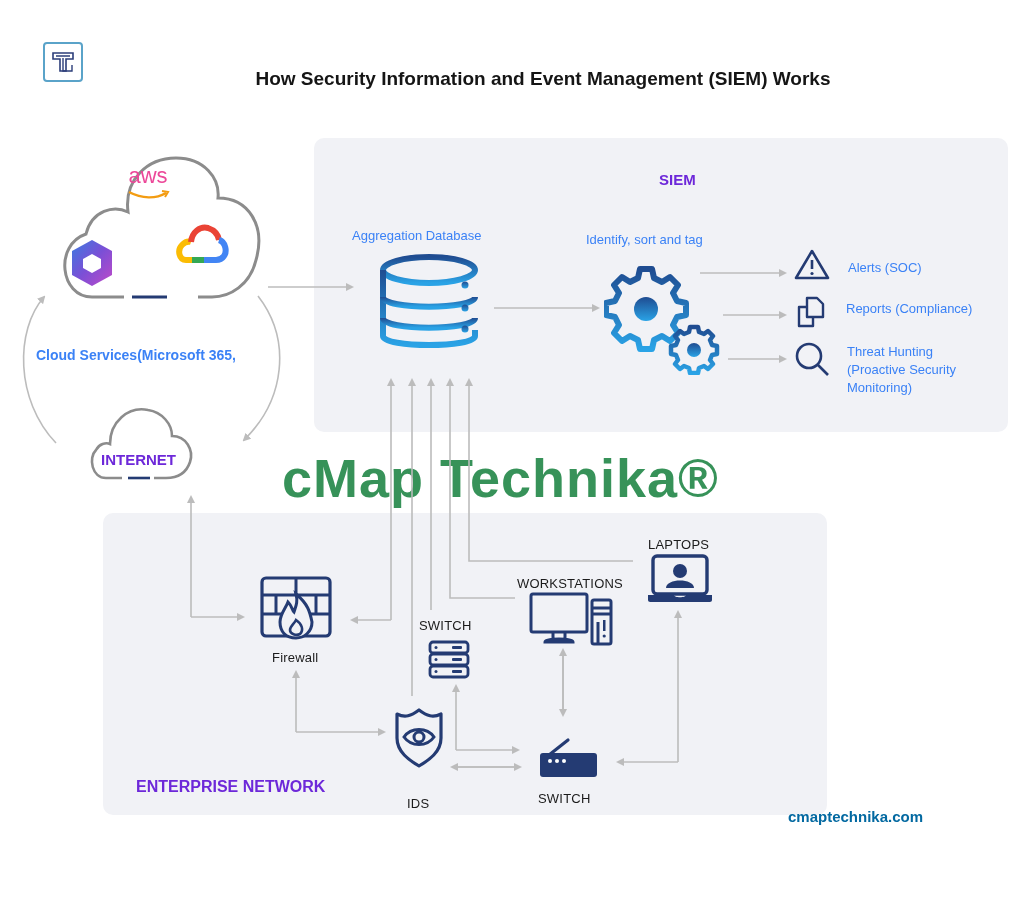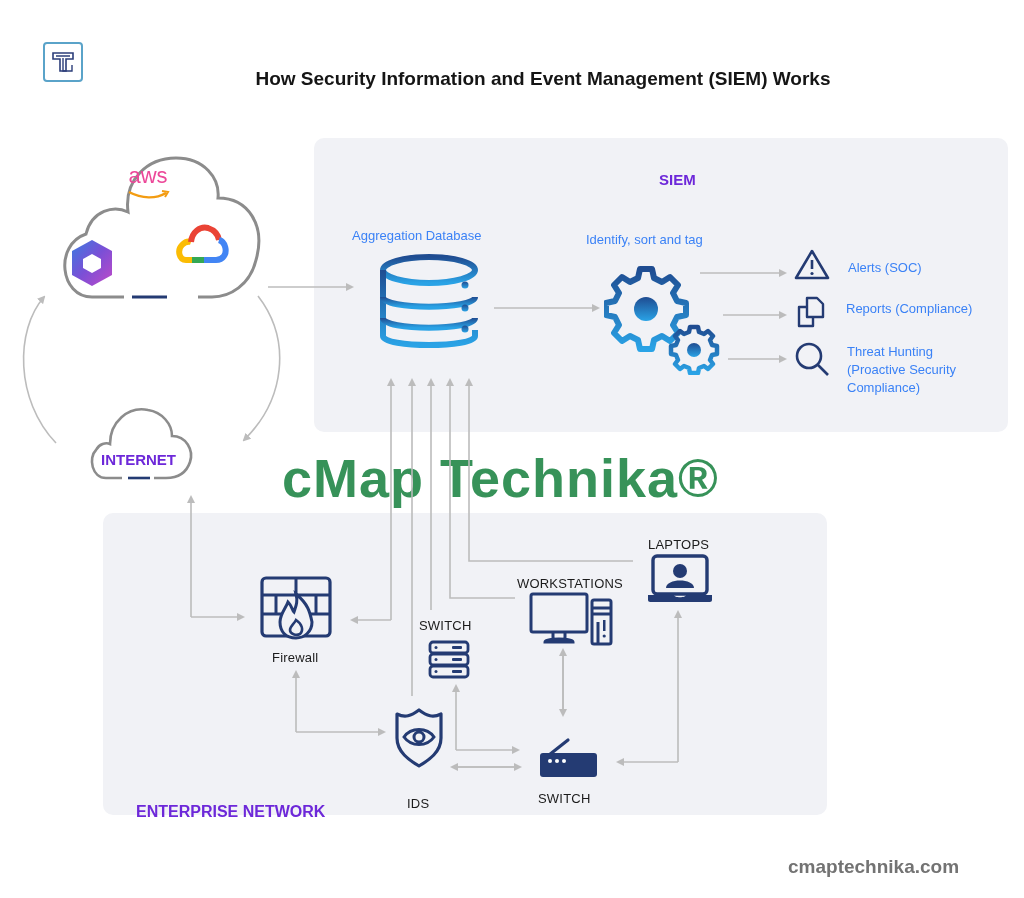--- a/index.html
+++ b/index.html
@@ -4,21 +4,21 @@
   <style>
     html, body { margin: 0; padding: 0; background: #ffffff; }
     body { width: 1024px; height: 898px; position: relative; overflow: hidden; font-family: "Liberation Sans", sans-serif; color: #1a1a1a; }
     .abs { position: absolute; }
     .panel { position: absolute; background: #f1f2f6; border-radius: 10px; }
     .title { left: 0; width: 1086px; top: 68px; text-align: center; font-size: 19px; font-weight: bold; color: #151515; }
     .lbl { position: absolute; font-size: 13px; color: #3b82f6; white-space: nowrap; }
     .cap { position: absolute; font-size: 13px; color: #1b1b1b; letter-spacing: 0.2px; white-space: nowrap; }
     .navy { color: #6d28d9; }
     .watermark { position: absolute; left: 282px; top: 447px; font-size: 54px; font-weight: bold; color: #15803d; opacity: 0.85; letter-spacing: 1px; white-space: nowrap; }
-    .url { position: absolute; left: 788px; top: 856px; font-size: 19px; font-weight: bold; color: #737373; }
+    .url { position: absolute; left: 788px; top: 808px; font-size: 15px; font-weight: bold; color: #0369a1; }
     svg.overlay { position: absolute; left: 0; top: 0; }
     .logo { position: absolute; left: 43px; top: 42px; width: 40px; height: 40px; border: 2px solid #5aa3c9; border-radius: 4px; box-sizing: border-box; background: #fff; }
   </style>
 </head>
 <body>
 
 <div class="panel" style="left:314px; top:138px; width:694px; height:294px;"></div>
 <div class="panel" style="left:103px; top:513px; width:724px; height:302px;"></div>
 
 <div class="watermark">cMap Technika®</div>
@@ -104,20 +104,21 @@
 </svg>
 
 <svg class="abs" style="left:176px; top:222px;" width="54" height="42" viewBox="0 0 54 42">
   <path d="M16 38 H10 C 3 38, 1 28, 6 23 C 9 20, 12 19, 15 20" fill="none" stroke="#fbbc04" stroke-width="6"></path>
   <path d="M15 20 C 16 10, 24 4, 32 6 C 38 8, 42 12, 43 18" fill="none" stroke="#ea4335" stroke-width="6"></path>
   <path d="M43 18 C 50 20, 51 30, 48 34 C 46 37, 43 38, 40 38 H 28" fill="none" stroke="#4285f4" stroke-width="6"></path>
   <path d="M16 38 H 28" fill="none" stroke="#34a853" stroke-width="6"></path>
 </svg>
 
 <div class="lbl" style="left:36px; top:345px; font-weight:bold; font-size:14px; line-height:20px;">
+  <div>Cloud Services(Microsoft  365,</div>
 </div>
 
 <svg class="abs" style="left:86px; top:398px;" width="110" height="86" viewBox="0 0 110 86">
   <path d="M36 80 H 20 C 6 80, 2 60, 10 52 C 13 46, 20 44, 24 46 C 24 24, 42 8, 62 12 C 76 14, 86 26, 86 38 C 100 38, 108 52, 104 64 C 100 76, 90 80, 80 80 H 68" fill="none" stroke="#8c8c8c" stroke-width="2.6"></path>
   <line x1="42" y1="80" x2="64" y2="80" stroke="#243b73" stroke-width="2.6"></line>
 </svg>
 <div class="lbl navy" style="left:101px; top:451px; font-weight:bold; font-size:15px;">INTERNET</div>
 
 <div class="lbl navy" style="left:659px; top:171px; font-weight:bold; font-size:15px;">SIEM</div>
 <div class="lbl" style="left:352px; top:228px;">Aggregation Database</div>
@@ -173,24 +174,24 @@
 </svg>
 <div class="lbl" style="left:846px; top:301px;">Reports (Compliance)</div>
 
 <svg class="abs" style="left:794px; top:341px;" width="38" height="38" viewBox="0 0 38 38">
   <circle cx="15" cy="15" r="12" fill="none" stroke="#243b73" stroke-width="2.6"></circle>
   <line x1="24" y1="24" x2="34" y2="34" stroke="#243b73" stroke-width="2.6"></line>
 </svg>
 <div class="lbl" style="left:847px; top:343px; line-height:18px;">
   <div>Threat Hunting</div>
   <div>(Proactive Security</div>
-  <div>Compliance)</div>
-</div>
-
-<div class="lbl navy" style="left:136px; top:778px; font-weight:bold; font-size:16px;margin-top:25px;">ENTERPRISE NETWORK</div>
+  <div>Monitoring)</div>
+</div>
+
+<div class="lbl navy" style="left:136px; top:778px; font-weight:bold; font-size:16px;">ENTERPRISE NETWORK</div>
 
 <svg class="abs" style="left:260px; top:576px;" width="72" height="64" viewBox="0 0 72 64">
   <rect x="2" y="2" width="68" height="58" rx="4" fill="none" stroke="#243b73" stroke-width="3.2"></rect>
   <g stroke="#243b73" stroke-width="3" fill="none">
     <line x1="2" y1="19" x2="70" y2="19"></line>
     <line x1="2" y1="38" x2="70" y2="38"></line>
     <line x1="36" y1="2" x2="36" y2="19"></line>
     <line x1="16" y1="19" x2="16" y2="38"></line>
     <line x1="56" y1="19" x2="56" y2="38"></line>
     <line x1="36" y1="38" x2="36" y2="60"></line>

